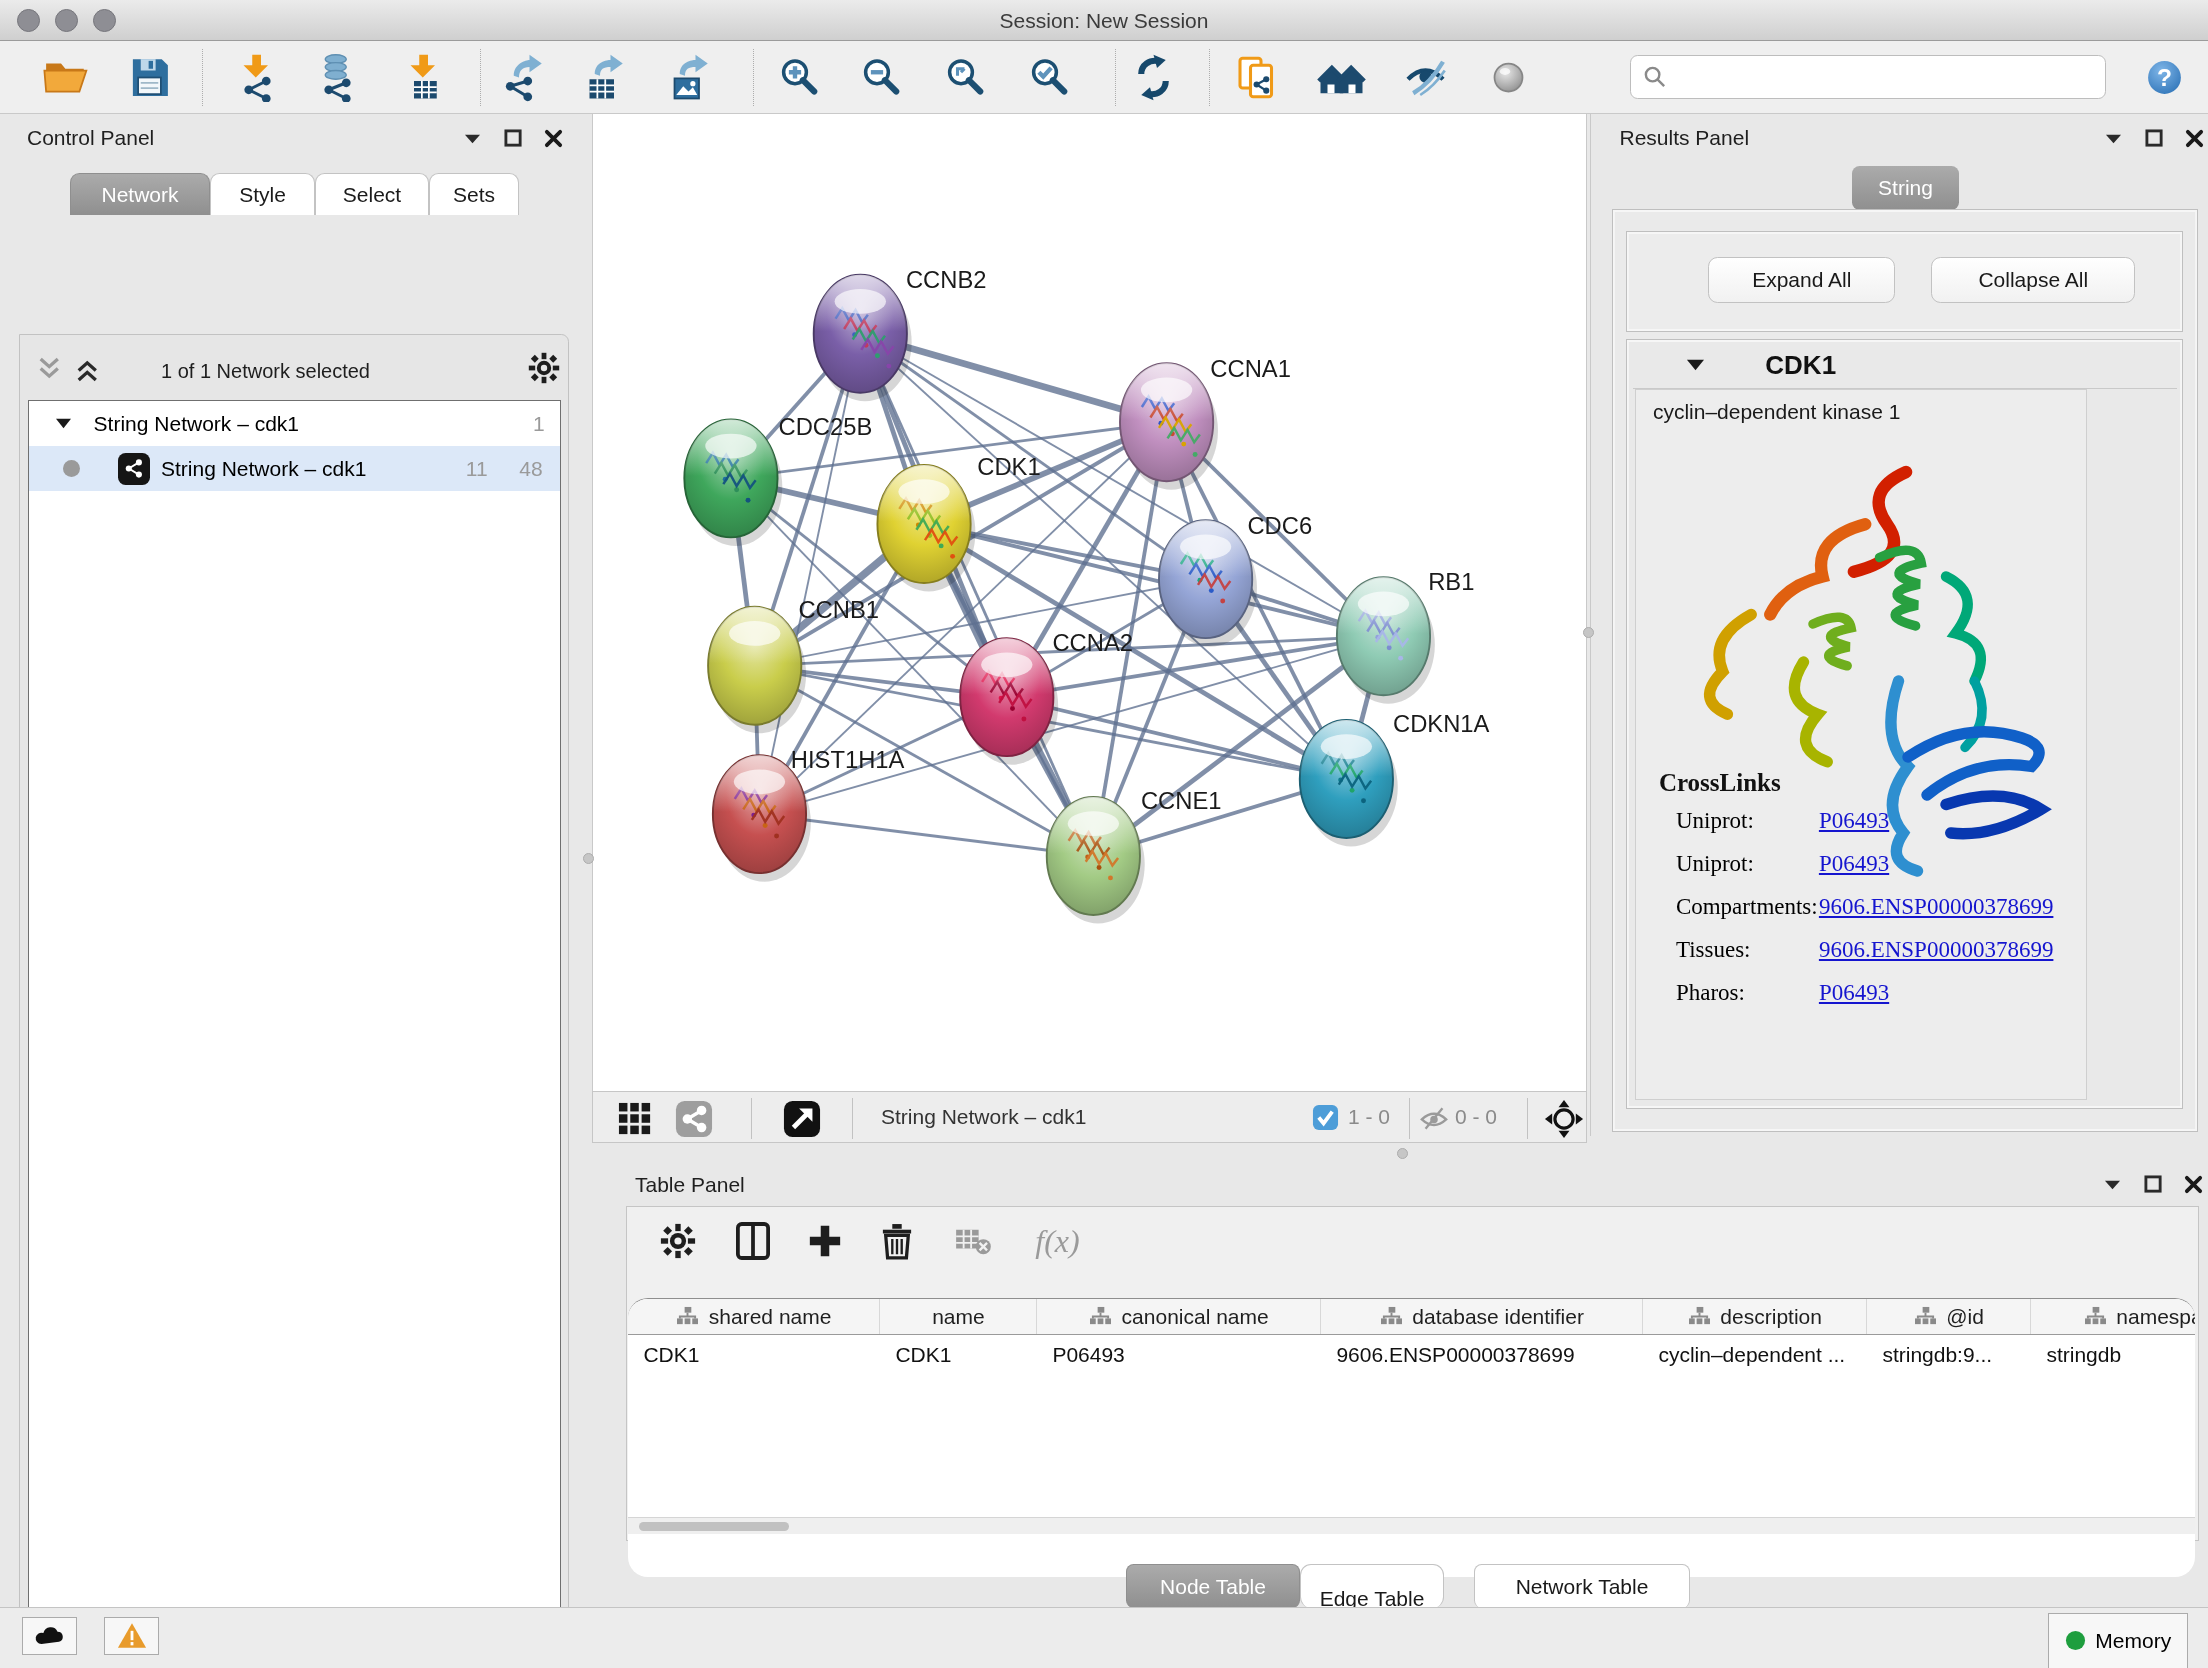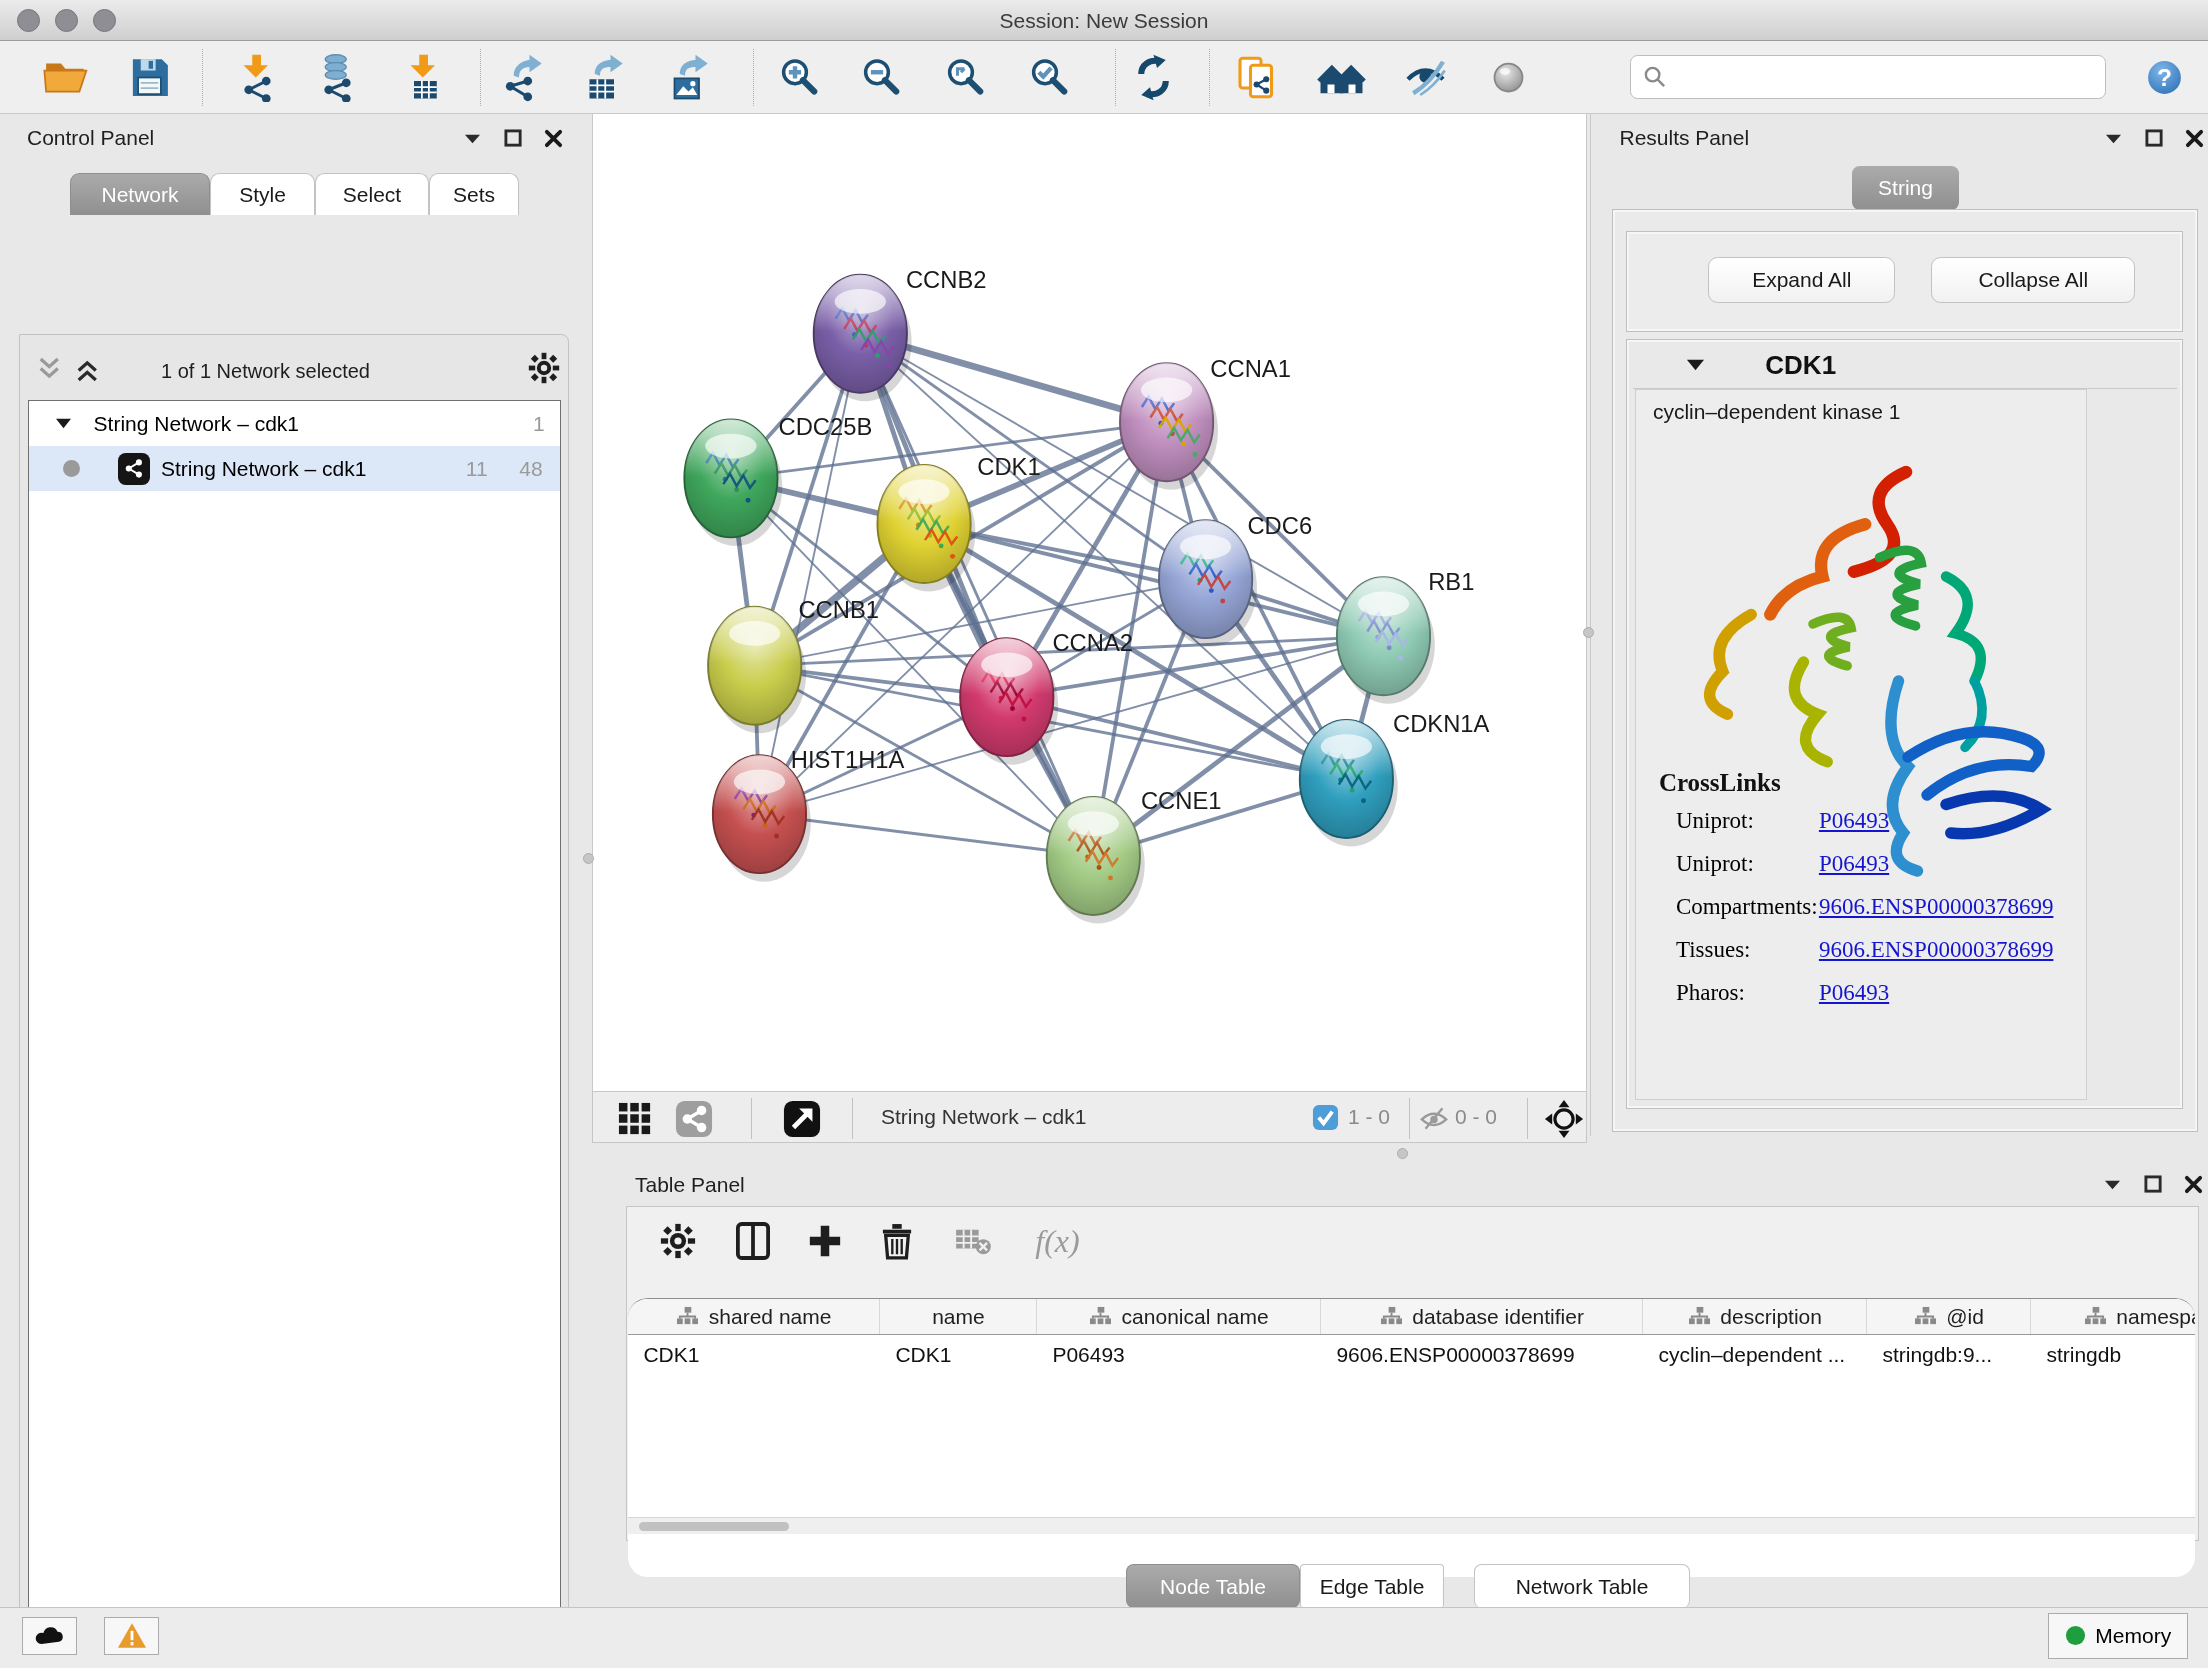--- a/index.html
+++ b/index.html
@@ -937,42 +937,42 @@
           <div class="td c5">stringdb:9...</div>
           <div class="td c6">stringdb</div>
         </div>
       </div>
       <div class="hscroll">
         <div class="hthumb"></div>
       </div>
     </div>
 
     <div class="bottom-tab tab sel" style="left:510px;top:399px;width:174px;border-radius:7.6px;padding:0">Node Table</div>
-    <div class="bottom-tab tab" style="left:684px;top:399px;width:144px;border-radius:4px;padding:0">Edge Table</div>
+    <div class="bottom-tab tab" style="left:684px;top:399px;width:144px;border-radius:11px;padding:12px">Edge Table</div>
     <div class="bottom-tab tab" style="left:858px;top:399px;width:216px;border-radius:7.6px;padding:0">Network Table</div>
   </div>
 
   <div class="dot-handle" style="left:583px;top:853px"></div>
   <div class="dot-handle" style="left:1583px;top:627px"></div>
   <div class="dot-handle" style="left:1397px;top:1148px"></div>
 
   <div class="statusbar">
     <div class="sbtn" style="left:22px">
       <svg width="34" height="25" viewBox="0 0 36 26">
           <path d="M9 22 a6 6 0 1 1 2-11.6 a8 8 0 0 1 15-1.5 a5.5 5.5 0 0 1 1.5 10.8z" fill="#111"></path>
         </svg>
     </div>
     <div class="sbtn" style="left:104px">
       <svg width="30" height="27" viewBox="0 0 32 28">
           <path d="M16 1 31 27 H1z" fill="#E89B2C"></path>
           <rect x="14.5" y="9" width="3" height="10" fill="#FFF"></rect>
           <rect x="14.5" y="21" width="3" height="3.5" fill="#FFF"></rect>
         </svg>
     </div>
-    <div class="sbtn" style="left:2048px;width:140px;height:46px;top:4.8px">
+    <div class="sbtn" style="left:2048px;width:140px;height:56px;top:4.8px">
       <svg width="21" height="21" viewBox="0 0 22 22" style="margin-right:9.5px">
           <circle cx="11" cy="11" r="10" fill="#1E9E3E"></circle>
         </svg>
       <span style="font-size:21px">Memory</span>
     </div>
   </div>
 
 </div>
 
 

